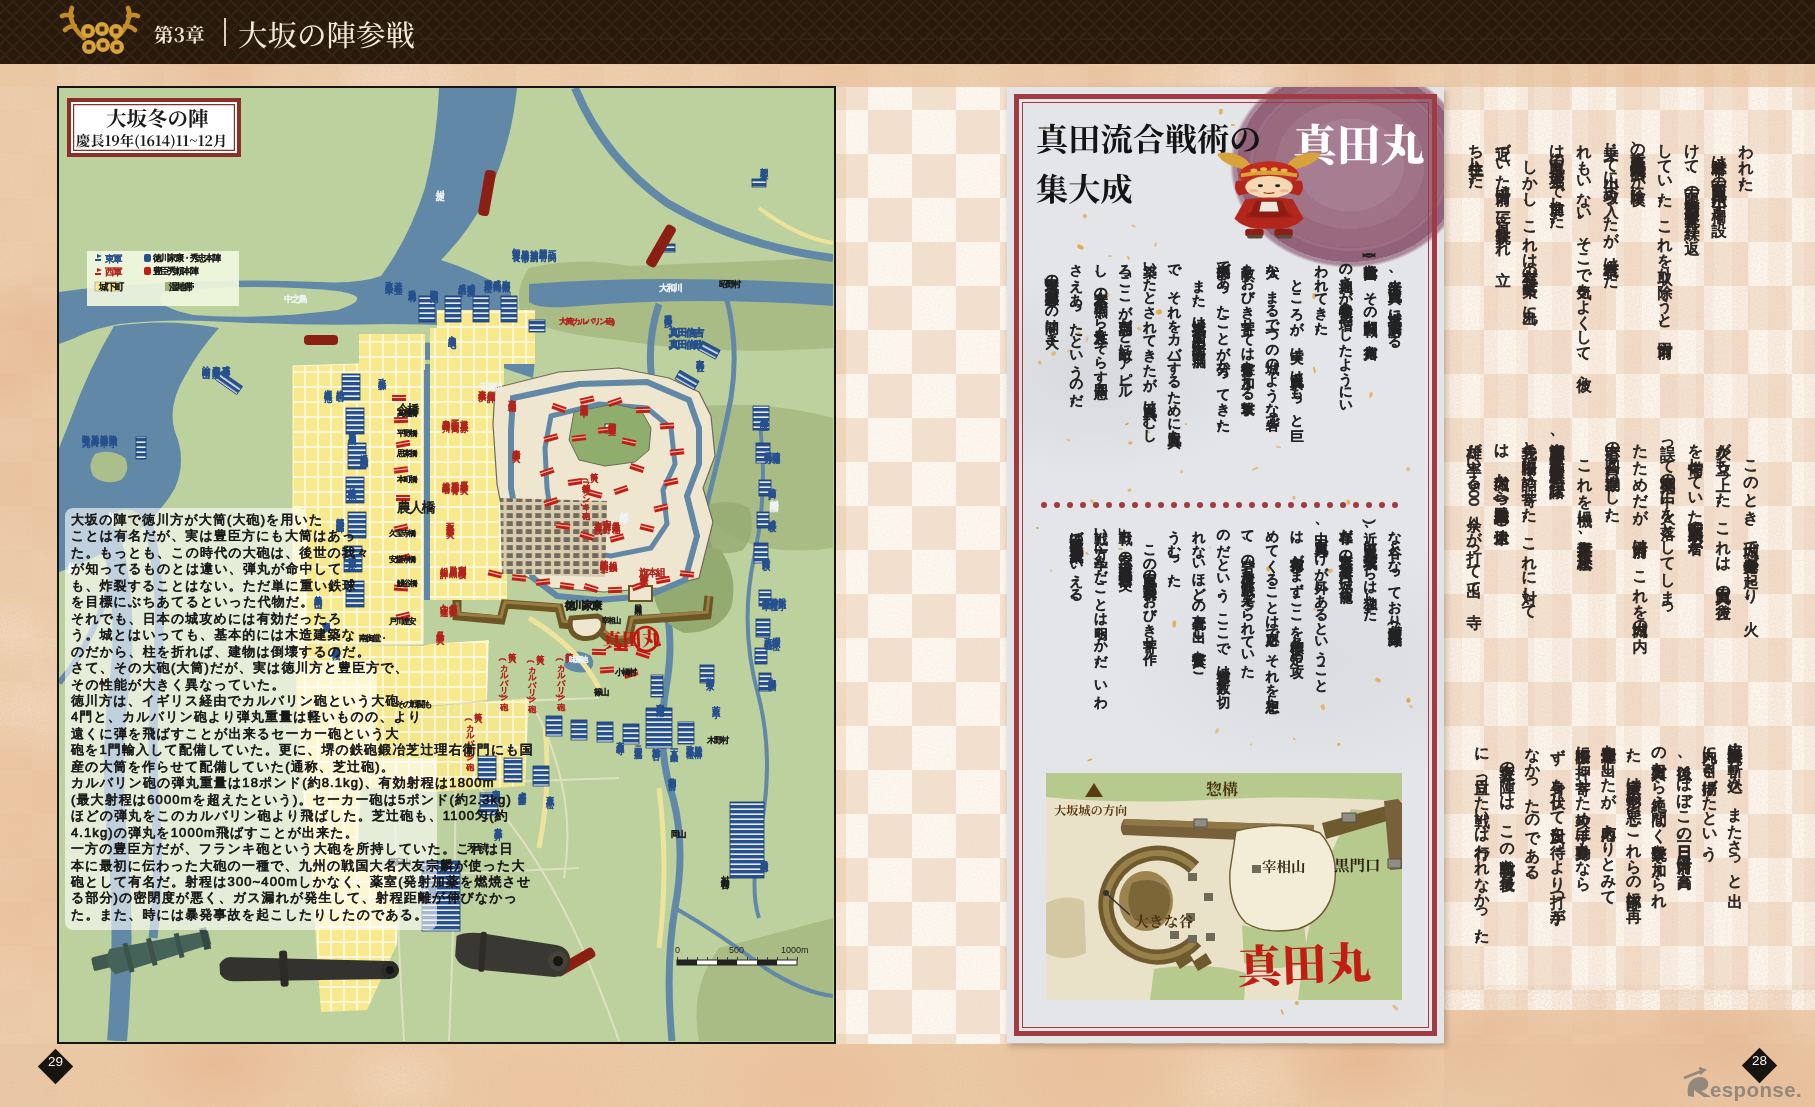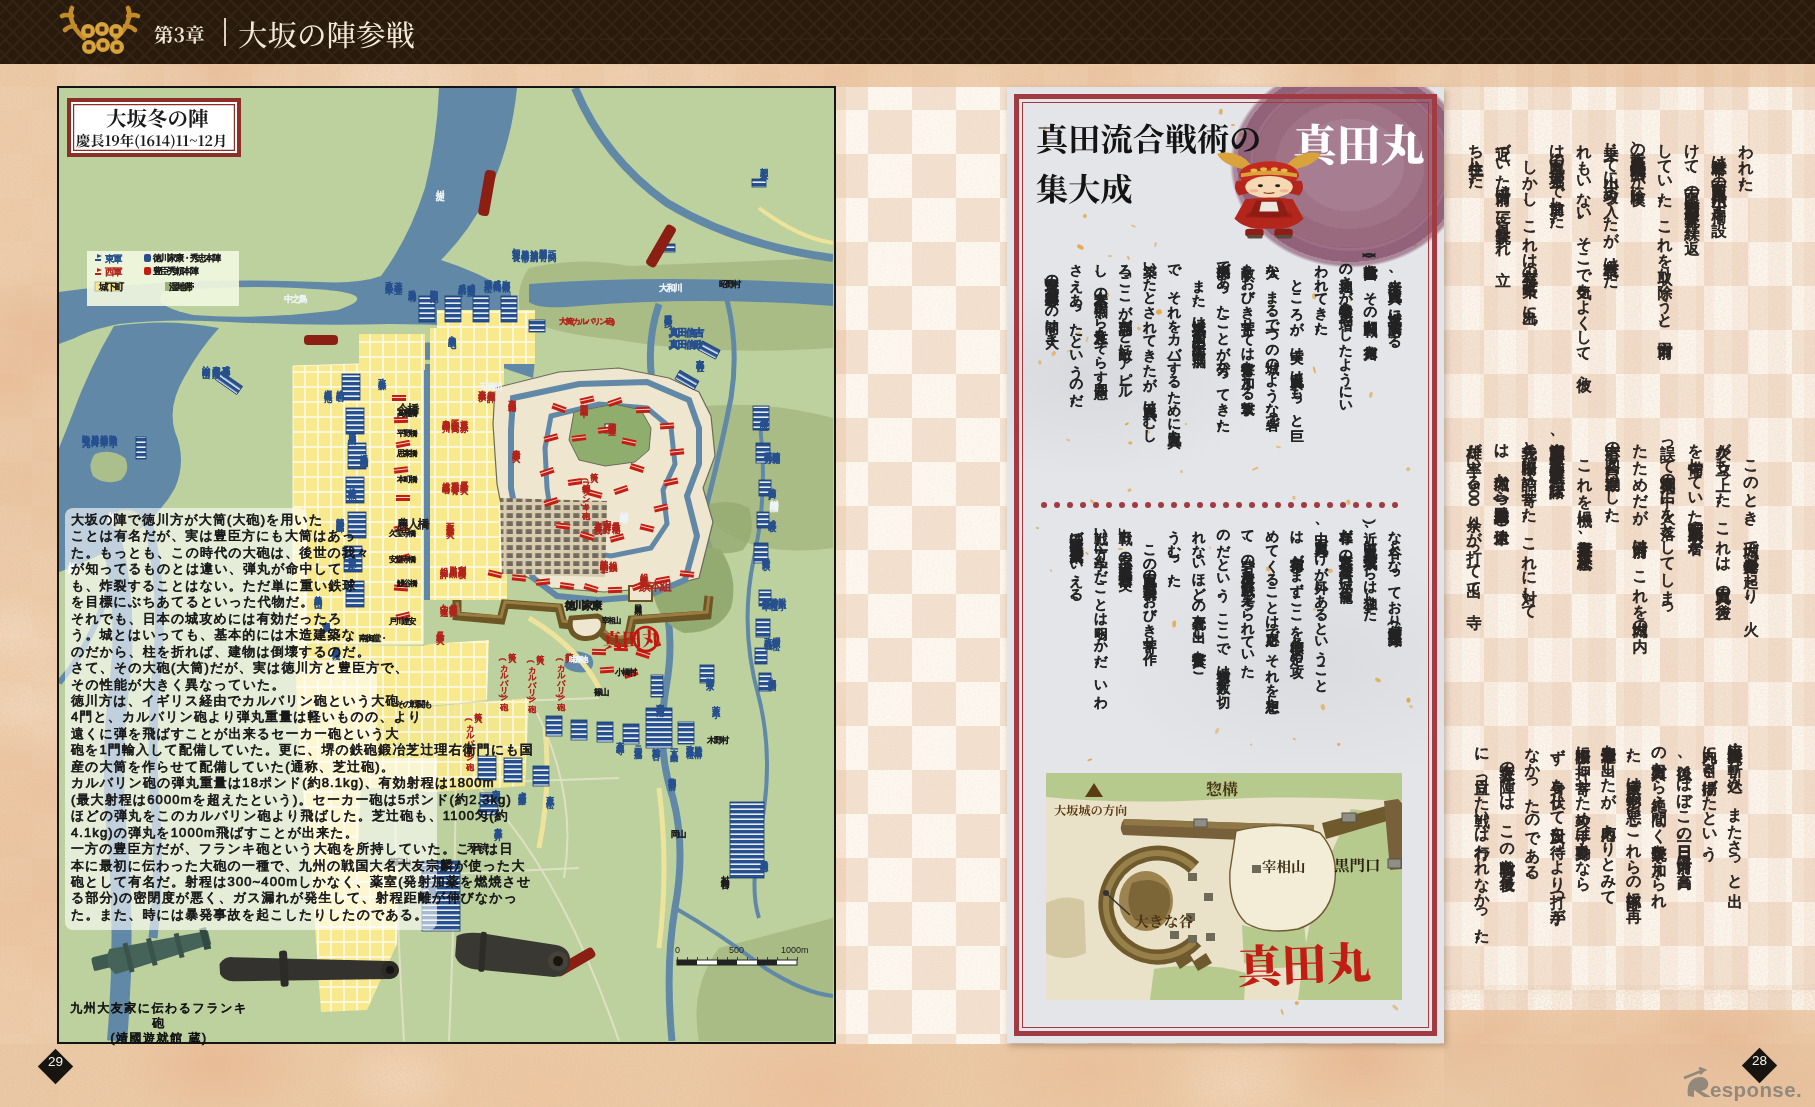--- a/index.html
+++ b/index.html
@@ -644,38 +644,38 @@
     <div class="lbl jps" style="left:505px;top:560px;font-size:8px;color:#b2251c;writing-mode:vertical-rl;letter-spacing:-1.6px">大筒</div>
     <div class="lbl jps" style="left:497px;top:570px;font-size:8px;color:#b2251c;writing-mode:vertical-rl;letter-spacing:-1.6px">(カルバリン砲)</div>
     <div class="lbl jps" style="left:414px;top:620px;font-size:8px;color:#b2251c;writing-mode:vertical-rl;letter-spacing:-1.6px">大筒</div>
     <div class="lbl jps" style="left:406px;top:630px;font-size:8px;color:#b2251c;writing-mode:vertical-rl;letter-spacing:-1.6px">(カルバリン砲)</div>
     <div class="lbl jps" style="left:500px;top:230px;font-size:8px;color:#b2251c;letter-spacing:-1.6px">大筒(カルバリン砲)</div>
     <div class="lbl jps" style="left:338px;top:315px;font-size:12px;color:#1c1c1c;letter-spacing:-1.6px">今橋</div>
     <div class="lbl jps" style="left:338px;top:322px;font-size:8px;color:#1c1c1c;letter-spacing:-1.6px">高麗橋</div>
     <div class="lbl jps" style="left:338px;top:342px;font-size:8px;color:#1c1c1c;letter-spacing:-1.6px">平野橋</div>
     <div class="lbl jps" style="left:338px;top:362px;font-size:8px;color:#1c1c1c;letter-spacing:-1.6px">思案橋</div>
     <div class="lbl jps" style="left:338px;top:388px;font-size:8px;color:#1c1c1c;letter-spacing:-1.6px">本町橋</div>
-    <div class="lbl jps" style="left:338px;top:430px;font-size:12px;color:#1c1c1c;letter-spacing:-1.6px">農人橋</div>
+    <div class="lbl jps" style="left:338px;top:412px;font-size:14px;color:#1c1c1c;letter-spacing:-1.6px">農人橋</div>
     <div class="lbl jps" style="left:330px;top:442px;font-size:8px;color:#1c1c1c;letter-spacing:-1.6px">久宝寺橋</div>
     <div class="lbl jps" style="left:330px;top:468px;font-size:8px;color:#1c1c1c;letter-spacing:-1.6px">安堂寺橋</div>
     <div class="lbl jps" style="left:338px;top:492px;font-size:8px;color:#1c1c1c;letter-spacing:-1.6px">鰻谷橋</div>
     <div class="lbl jps" style="left:330px;top:530px;font-size:8px;color:#1c1c1c;letter-spacing:-1.6px">戸川達安</div>
     <div class="lbl jps" style="left:660px;top:192px;font-size:8.5px;color:#1c1c1c;letter-spacing:-1.6px">昭野村</div>
     <div class="lbl jps" style="left:556px;top:580px;font-size:8.5px;color:#1c1c1c;letter-spacing:-1.6px">小橋村</div>
     <div class="lbl jps" style="left:535px;top:600px;font-size:8.5px;color:#1c1c1c;letter-spacing:-1.6px">篠山</div>
     <div class="lbl jps" style="left:648px;top:648px;font-size:8.5px;color:#1c1c1c;letter-spacing:-1.6px">木野村</div>
     <div class="lbl jps" style="left:612px;top:742px;font-size:8.5px;color:#1c1c1c;letter-spacing:-1.6px">岡山</div>
     <div class="lbl jps" style="left:662px;top:786px;font-size:8.5px;color:#1c1c1c;writing-mode:vertical-rl;letter-spacing:-1.6px">合利寺村</div>
     <div class="lbl jps" style="left:408px;top:755px;font-size:8.5px;color:#1c1c1c;letter-spacing:-1.6px">天王寺</div>
     <div class="lbl jps" style="left:330px;top:770px;font-size:8.5px;color:#1c1c1c;letter-spacing:-1.6px">茶臼山</div>
     <div class="lbl jps" style="left:300px;top:546px;font-size:8.5px;color:#1c1c1c;letter-spacing:-1.6px">南御堂・</div>
     <div class="lbl jps" style="left:330px;top:612px;font-size:8.5px;color:#1c1c1c;letter-spacing:-1.6px">・その戦闘も</div>
     <div class="lbl jps" style="left:250px;top:620px;font-size:8.5px;color:#1c1c1c;writing-mode:vertical-rl;letter-spacing:-1.6px">浅野長晟</div>
     <div class="lbl jps" style="left:575px;top:514px;font-size:7.5px;color:#1c1c1c;writing-mode:vertical-rl;letter-spacing:-1.6px">黒門口</div>
-    <div class="lbl jps" style="left:580px;top:492px;font-size:12px;color:#b2251c;letter-spacing:-1.6px">旗本組</div>
+    <div class="lbl jps" style="left:580px;top:480px;font-size:10px;color:#b2251c;letter-spacing:-1.6px">旗本組</div>
     <div class="lbl jps" style="left:510px;top:568px;font-size:7.5px;color:#eef3f6;letter-spacing:-1.6px">味原池</div>
     <div class="lbl jps" style="left:225px;top:207px;font-size:9px;color:#eef3f6;letter-spacing:-1.6px">中之島</div>
     <div class="lbl jps" style="left:376px;top:96px;font-size:9px;color:#eef3f6;writing-mode:vertical-rl;letter-spacing:-1.6px">淀川</div>
     <div class="lbl jps" style="left:420px;top:295px;font-size:9px;color:#eef3f6;letter-spacing:-1.6px">天満川</div>
     <div class="lbl jps" style="left:600px;top:196px;font-size:9px;color:#eef3f6;letter-spacing:-1.6px">大和川</div>
     <div class="lbl jps" style="left:560px;top:420px;font-size:9px;color:#eef3f6;writing-mode:vertical-rl;letter-spacing:-1.6px">平野川</div>
     <div class="lbl jps" style="left:710px;top:408px;font-size:9px;color:#eef3f6;writing-mode:vertical-rl;letter-spacing:-1.6px">猫間川</div>
     <div class="lbl jps" style="left:48px;top:420px;font-size:9px;color:#eef3f6;writing-mode:vertical-rl;letter-spacing:-1.6px">木津川</div>
     <div class="lbl jps" style="left:8px;top:470px;font-size:9px;color:#eef3f6;writing-mode:vertical-rl;letter-spacing:-1.6px">尻無川</div>
     <div class="lbl jps" style="left:506px;top:512px;font-size:10.5px;color:#1c1c1c;font-weight:bold;letter-spacing:-1.6px">徳川家康</div>
@@ -700,21 +700,20 @@
     <div class="lbl jps" style="left:94px;top:179px;font-size:9px;color:#1c1c1c;letter-spacing:-1.6px">豊臣秀頼本陣</div>
     <div class="lbl jps" style="left:40px;top:194px;font-size:9.5px;color:#1c1c1c;letter-spacing:-1.6px">城下町</div>
     <div class="lbl jps" style="left:110px;top:194px;font-size:9.5px;color:#1c1c1c;letter-spacing:-1.6px">湿地帯</div>
     <div id="panel1" class="abs"></div>
     <div id="panel2" class="abs"></div>
     <div id="panel3" class="abs"></div>
     <div id="ptext" class="abs jp">  大坂の陣で徳川方が大筒(大砲)を用いた<br>ことは有名だが、実は豊臣方にも大筒はあっ<br>た。もっとも、この時代の大砲は、後世の我々<br>が知ってるものとは違い、弾丸が命中して<br>も、炸裂することはない。ただ単に重い鉄球<br>を目標にぶちあてるといった代物だ。<br>  それでも、日本の城攻めには有効だったろ<br>う。城とはいっても、基本的には木造建築な<br>のだから、柱を折れば、建物は倒壊するのだ。<br>  さて、その大砲(大筒)だが、実は徳川方と豊臣方で、<br>その性能が大きく異なっていた。<br>  徳川方は、イギリス経由でカルバリン砲という大砲<br>4門と、カルバリン砲より弾丸重量は軽いものの、より<br>遠くに弾を飛ばすことが出来るセーカー砲という大<br>砲を1門輸入して配備していた。更に、堺の鉄砲鍛冶芝辻理右衛門にも国<br>産の大筒を作らせて配備していた(通称、芝辻砲)。<br>  カルバリン砲の弾丸重量は18ポンド(約8.1kg)、有効射程は1800m<br>(最大射程は6000mを超えたという)。セーカー砲は5ポンド(約2.3kg)<br>ほどの弾丸をこのカルバリン砲より飛ばした。芝辻砲も、1100匁(約<br>4.1kg)の弾丸を1000m飛ばすことが出来た。<br>  一方の豊臣方だが、フランキ砲という大砲を所持していた。これは日<br>本に最初に伝わった大砲の一種で、九州の戦国大名大友宗麟が使った大<br>砲として有名だ。射程は300~400mしかなく、薬室(発射加薬を燃焼させ<br>る部分)の密閉度が悪く、ガス漏れが発生して、射程距離が伸びなかっ<br>た。また、時には暴発事故を起こしたりしたのである。</div>
     <svg class="abs" style="left:541px;top:534px" width="110" height="40" viewBox="0 0 110 40">
       <path transform="translate(3 26) rotate(-3) scale(0.0195)" fill="#c0180f" d="M34 -155H761L836 -248Q836 -248 850 -238Q863 -228 884 -212Q906 -196 930 -178Q953 -159 972 -143Q968 -127 943 -127H42ZM551 -91Q676 -88 754 -73Q832 -58 872 -36Q912 -13 922 10Q932 34 921 54Q910 75 886 86Q861 98 832 96Q803 93 778 71Q750 37 694 -6Q638 -49 547 -80ZM335 -129 492 -23Q485 -14 469 -11Q453 -8 426 -14Q379 10 315 32Q251 53 178 69Q104 85 28 94L24 84Q85 58 145 22Q205 -15 255 -54Q305 -94 335 -129ZM425 -856 608 -842Q607 -832 600 -824Q593 -817 572 -814V-589H425ZM74 -725H721L797 -819Q797 -819 811 -808Q825 -798 846 -782Q868 -766 892 -748Q916 -729 935 -713Q933 -705 925 -701Q917 -697 906 -697H82ZM204 -609V-667L356 -609H711V-581H349V-225Q349 -218 330 -207Q312 -196 284 -188Q256 -179 225 -179H204ZM649 -609H639L704 -680L836 -579Q831 -573 822 -567Q812 -561 796 -558V-228Q796 -224 776 -214Q756 -204 728 -196Q700 -188 674 -188H649ZM267 -497H714V-469H267ZM267 -381H714V-353H267ZM267 -264H714V-236H267Z M1422 -742H1565V-28H1422ZM1091 -746V-807L1245 -746H1805V-718H1234V24Q1234 32 1217 45Q1200 57 1172 66Q1145 76 1114 76H1091ZM1763 -746H1753L1820 -820L1949 -717Q1944 -710 1934 -704Q1925 -699 1910 -695V23Q1909 28 1890 38Q1870 48 1842 56Q1813 65 1786 65H1763ZM1177 -401H1815V-373H1177ZM1177 -46H1815V-18H1177Z M2072 -605H2733V-577H2081ZM2337 -842 2525 -825Q2524 -813 2516 -806Q2507 -799 2488 -796Q2486 -680 2482 -574Q2478 -467 2458 -370Q2439 -274 2392 -188Q2345 -103 2259 -31Q2173 41 2035 100L2026 86Q2126 13 2187 -68Q2248 -149 2280 -237Q2312 -325 2324 -422Q2335 -518 2336 -623Q2337 -728 2337 -842ZM2623 -605H2610L2679 -685L2806 -583Q2801 -577 2792 -572Q2784 -567 2768 -565V-96Q2768 -84 2772 -80Q2776 -75 2789 -75H2826Q2835 -75 2844 -75Q2852 -75 2857 -75Q2864 -76 2870 -78Q2875 -81 2880 -89Q2886 -99 2894 -120Q2902 -141 2912 -169Q2921 -197 2930 -227H2939L2944 -80Q2968 -68 2976 -54Q2984 -41 2984 -21Q2984 7 2966 26Q2949 46 2910 56Q2872 65 2808 65H2743Q2693 65 2667 54Q2641 44 2632 18Q2623 -8 2623 -54ZM2118 -429Q2236 -422 2318 -398Q2401 -375 2454 -342Q2507 -310 2534 -274Q2560 -239 2564 -206Q2569 -173 2556 -150Q2542 -126 2515 -118Q2488 -109 2452 -123Q2425 -165 2386 -207Q2348 -249 2302 -289Q2256 -329 2208 -362Q2159 -396 2111 -420Z"></path>
     </svg>
-    <div class="abs jp" style="left:10px;top:913px;width:180px;font-size:12px;line-height:15px;letter-spacing:1.5px;color:#111;-webkit-text-stroke:.7px #111;text-align:center">九州大友家に伝わるフランキ砲<br>(靖國遊就館 蔵)</div>
   </div>
 <div id="art" class="abs">
     <div class="fleck" style="left:146px;top:157px;width:5.3px;height:1.7px;transform:rotate(96deg);opacity:0.66"></div>
     <div class="fleck" style="left:43px;top:482px;width:2.2px;height:2.8px;transform:rotate(13deg);opacity:0.54"></div>
     <div class="fleck" style="left:186px;top:772px;width:2.6px;height:2.2px;transform:rotate(113deg);opacity:0.93"></div>
     <div class="fleck" style="left:245px;top:381px;width:6.9px;height:1.6px;transform:rotate(155deg);opacity:0.63"></div>
     <div class="fleck" style="left:76px;top:127px;width:3.5px;height:3.9px;transform:rotate(33deg);opacity:0.76"></div>
     <div class="fleck" style="left:269px;top:359px;width:4.7px;height:1.7px;transform:rotate(11deg);opacity:0.59"></div>
     <div class="fleck" style="left:285px;top:409px;width:3.6px;height:3.3px;transform:rotate(82deg);opacity:0.63"></div>
     <div class="fleck" style="left:330px;top:656px;width:3.2px;height:3.2px;transform:rotate(95deg);opacity:0.89"></div>

